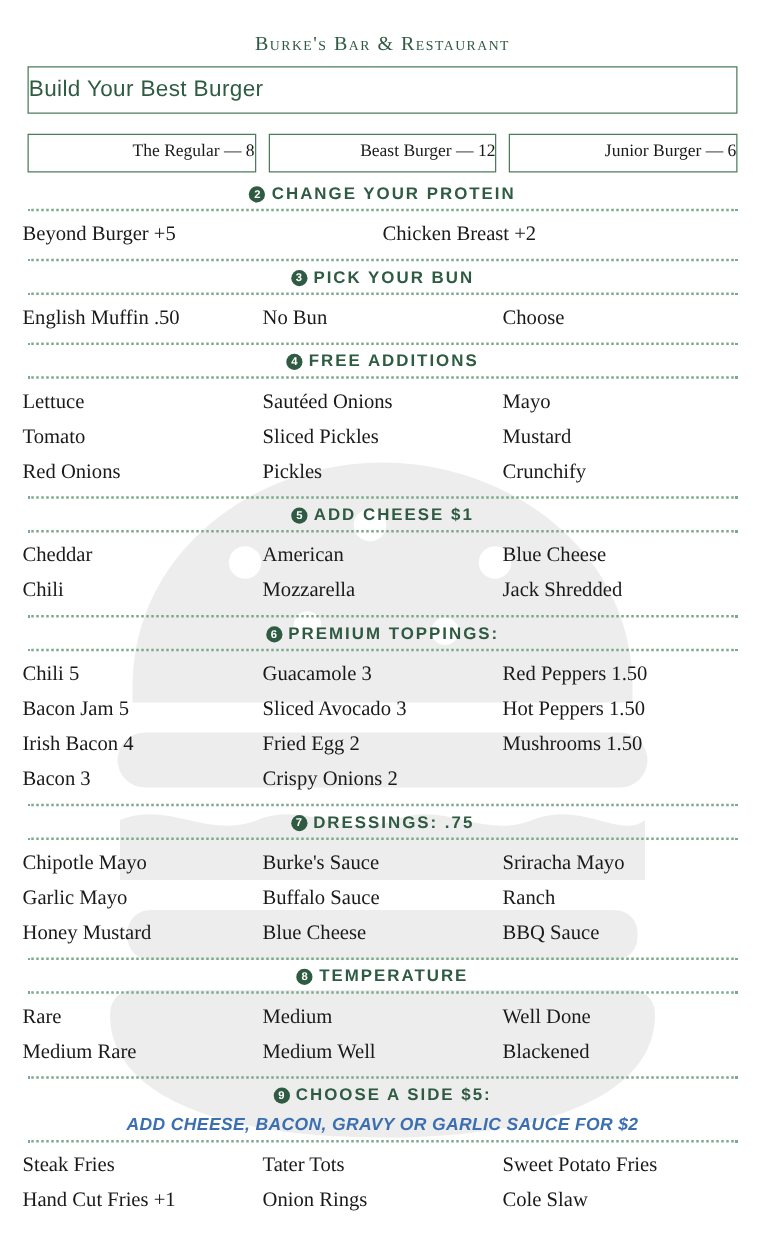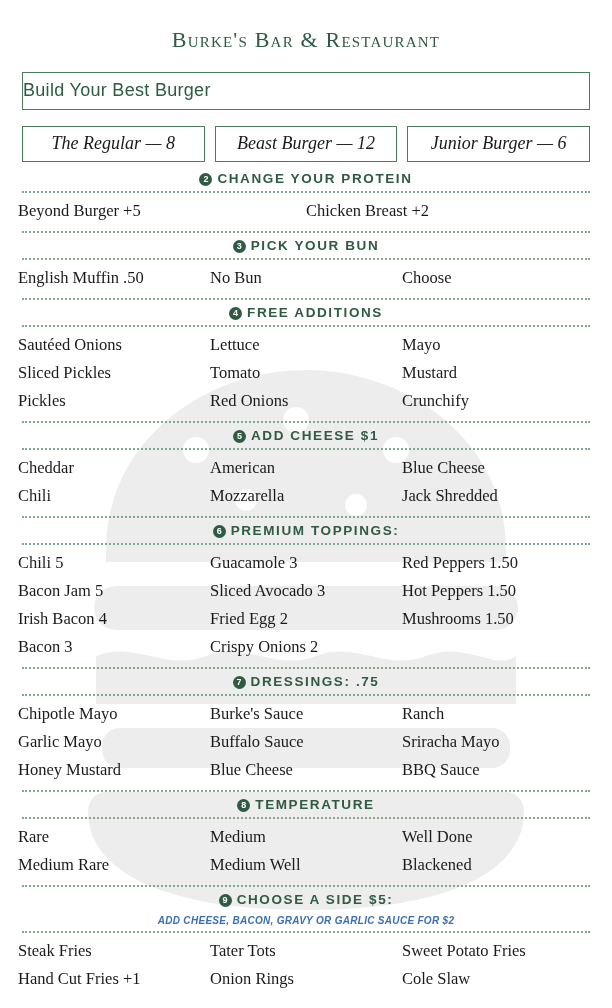--- a/index.html
+++ b/index.html
@@ -31,25 +31,25 @@
     position: relative;
     z-index: 2;
     padding: 0 18px;
     box-sizing: border-box;
     width: 612px;
   }
   .brand {
     text-align: center;
     font-family: "Liberation Serif", serif;
     font-variant: small-caps;
-    font-size: 22px;
+    font-size: 16px;
     letter-spacing: 1.2px;
     color: #2f5b43;
     margin-top: 27px;
-    margin-bottom: 19px;
+    margin-bottom: 8px;
     font-weight: normal;
   }
   .title-box {
     border: 1.5px solid #4a7c5d;
     text-align: left;
     padding: 7px 0 8px 0;
     margin: 0 4px 16px 4px;
     background: rgba(255,255,255,0.55);
   }
   .title-box .title-text {
@@ -103,30 +103,29 @@
   }
   
   .size-row {
     display: flex;
     gap: 10px;
     margin: 8px 4px 4px 4px;
   }
   .size-box {
     flex: 1 1 0;
     border: 1.5px solid #4a7c5d;
-    text-align: center;
+    text-align: right;
     padding: 6px 0 7px 0;
-    font-size: 18px;
+    font-size: 14px;
     background: rgba(255,255,255,0.45);
-    font-style: italic;
   }
   .note {
     text-align: center;
     font-family: "Liberation Sans", sans-serif;
-    font-size: 10px;
+    font-size: 14px;
     font-style: italic;
     color: #3c6fb0;
     letter-spacing: 0.3px;
     padding: 3px 0 5px 0;
     font-weight: bold;
   }
   .tight { line-height: 27px; }
 </style>
 </head>
 <body>
@@ -180,28 +179,28 @@
     <div class="col">Choose</div>
   </div>
   <div class="dotrule"></div>
 
   <div class="section-head">
     <span class="num">4</span><span>Free Additions</span>
   </div>
   <div class="dotrule"></div>
   <div class="row items">
     <div class="col">
+      <div>Lettuce</div>
+      <div>Tomato</div>
+      <div>Red Onions</div>
+    </div>
+    <div class="col">
       <div>Sautéed Onions</div>
       <div>Sliced Pickles</div>
       <div>Pickles</div>
-    </div>
-    <div class="col">
-      <div>Lettuce</div>
-      <div>Tomato</div>
-      <div>Red Onions</div>
     </div>
     <div class="col">
       <div>Mayo</div>
       <div>Mustard</div>
       <div>Crunchify</div>
     </div>
   </div>
   <div class="dotrule"></div>
 
   <div class="section-head">
@@ -258,22 +257,22 @@
       <div>Chipotle Mayo</div>
       <div>Garlic Mayo</div>
       <div>Honey Mustard</div>
     </div>
     <div class="col">
       <div>Burke's  Sauce</div>
       <div>Buffalo Sauce</div>
       <div>Blue Cheese</div>
     </div>
     <div class="col">
+      <div>Sriracha Mayo</div>
       <div>Ranch</div>
-      <div>Sriracha Mayo</div>
       <div>BBQ Sauce</div>
     </div>
   </div>
   <div class="dotrule"></div>
 
   <div class="section-head">
     <span class="num">8</span><span>Temperature</span>
   </div>
   <div class="dotrule"></div>
   <div class="row items">

